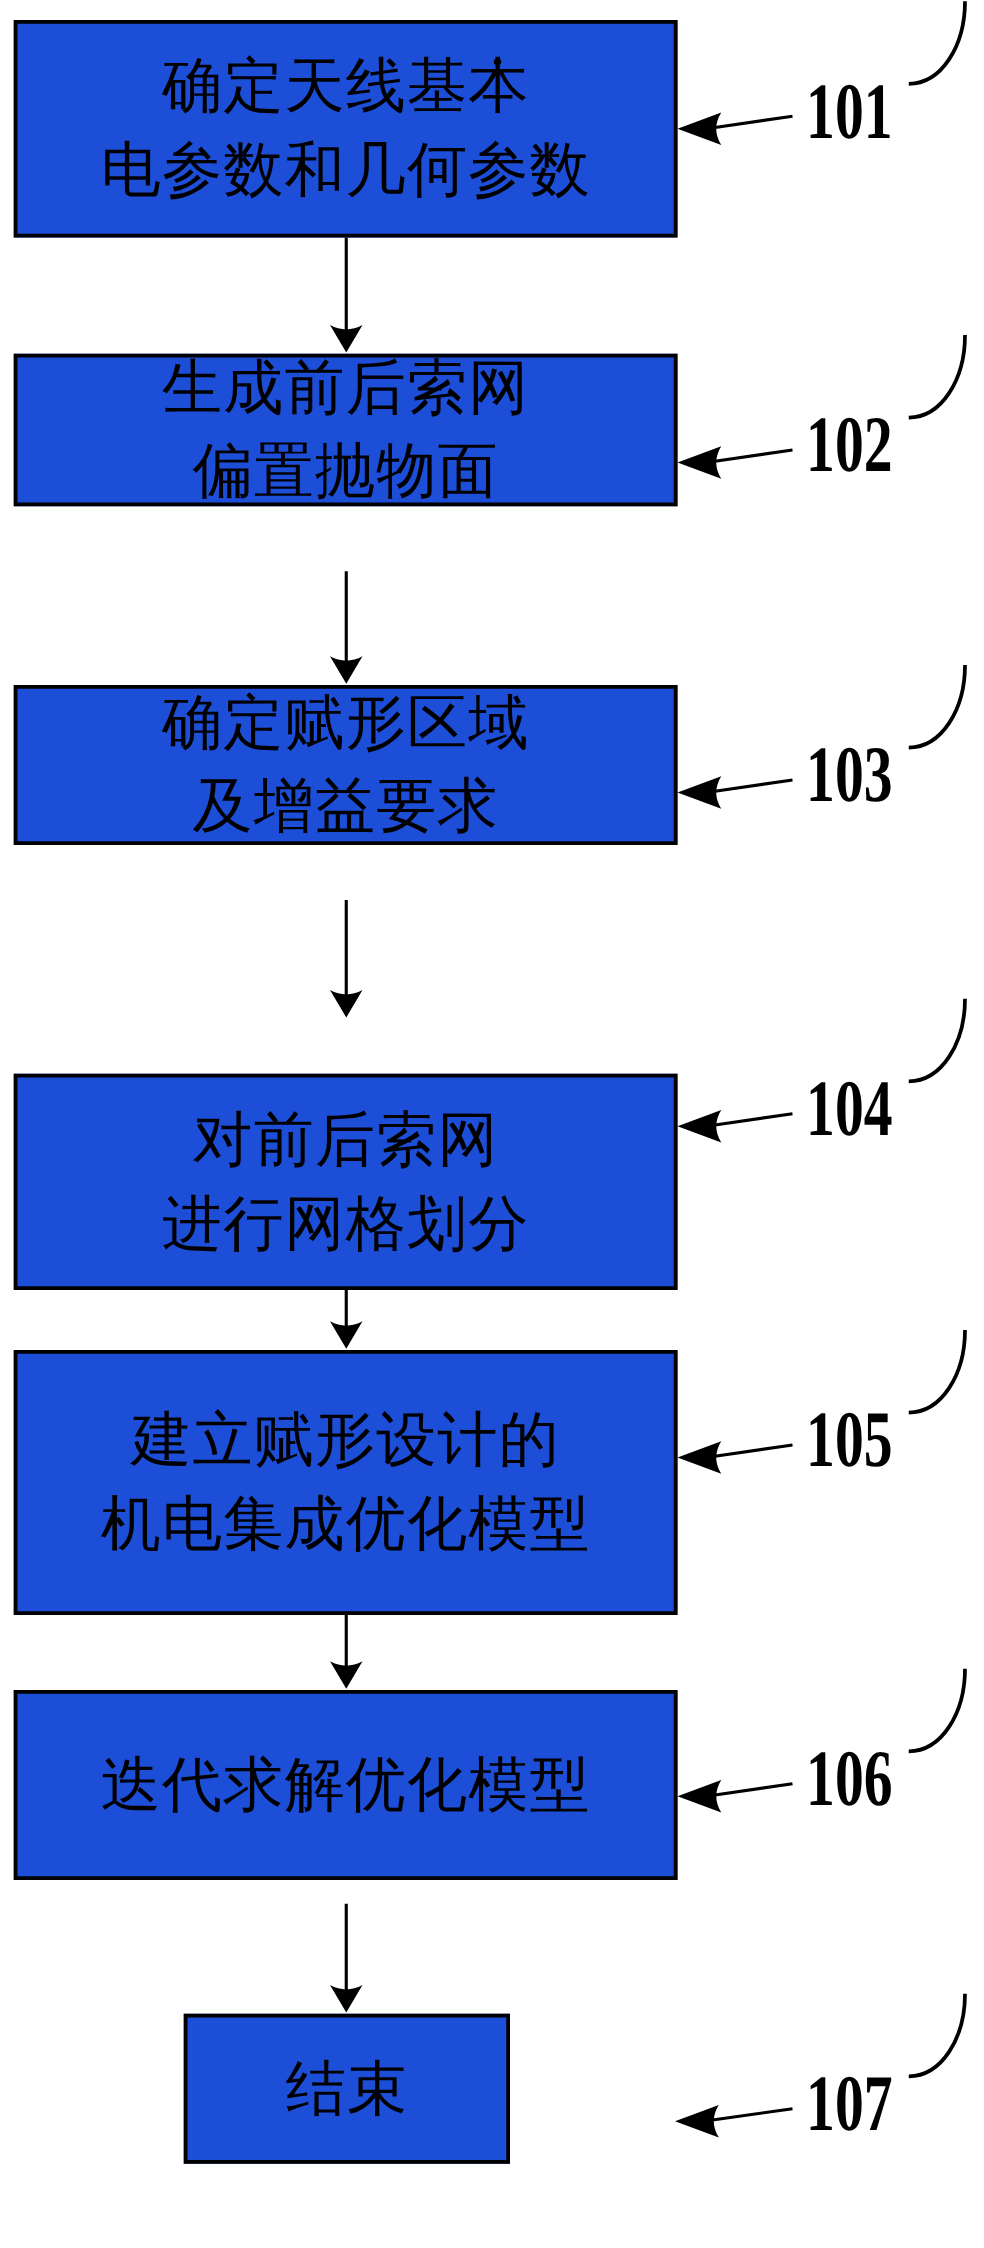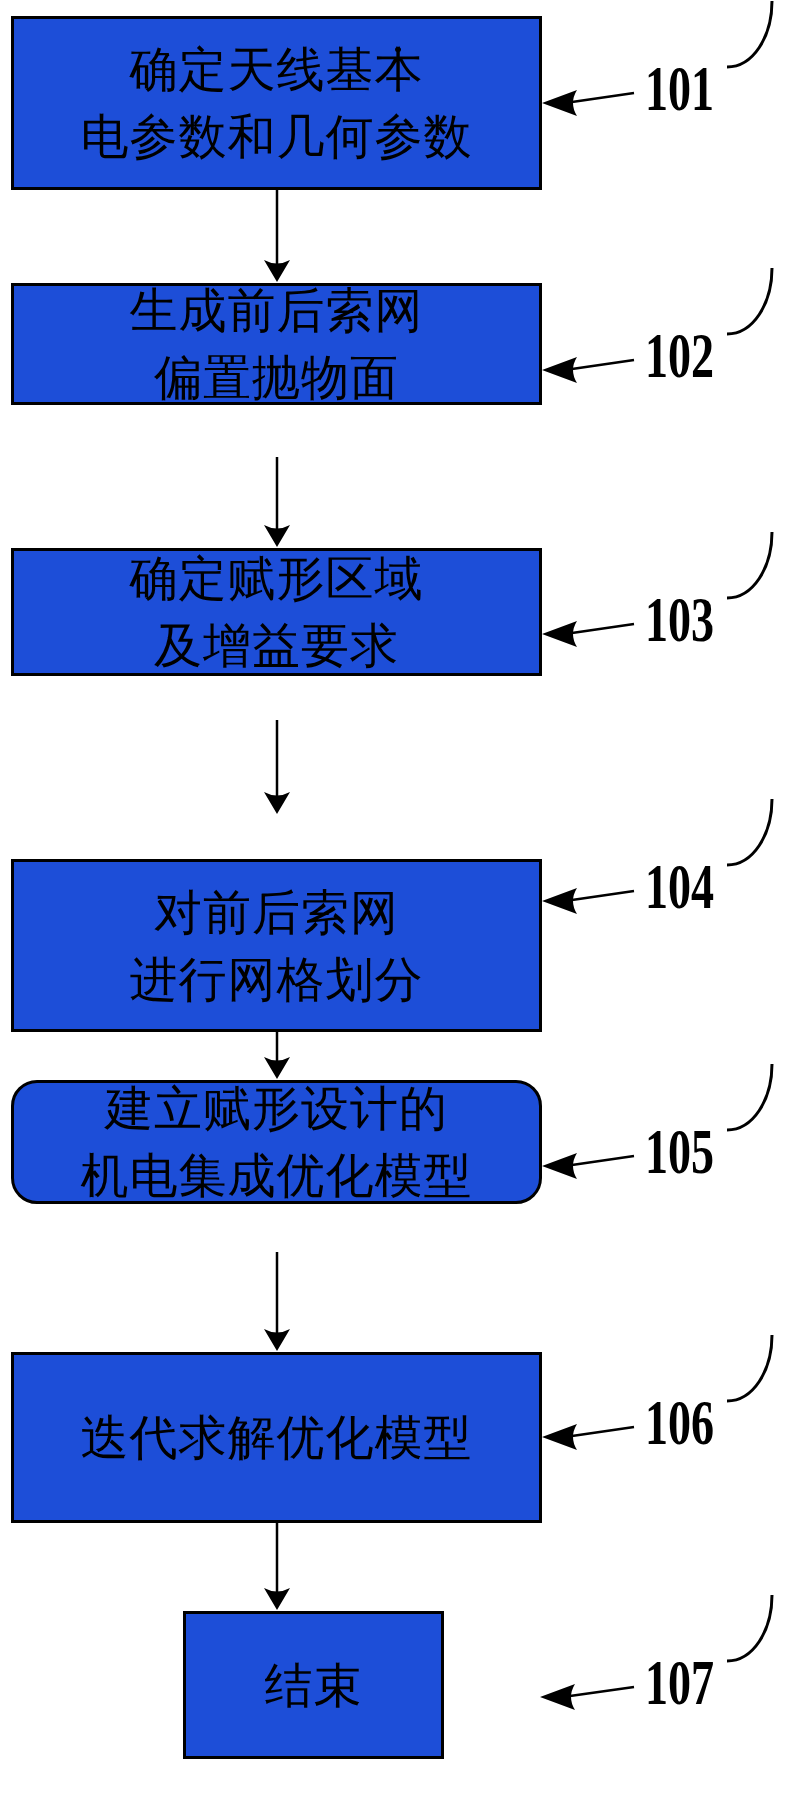--- a/index.html
+++ b/index.html
@@ -148,28 +148,28 @@
 偏置抛物面</span>
   </div>
   <div class="box" style="top:548px;height:128px;">
     <span class="txt">确定赋形区域
 及增益要求</span>
   </div>
   <div class="box" style="top:815px;height:173px;margin-top:44px;">
     <span class="txt">对前后索网
 进行网格划分</span>
   </div>
-  <div class="box" style="top:1080px;height:124px;border-radius:26px;">
+  <div class="box" style="top:1080px;height:212px;">
     <span class="txt">建立赋形设计的
 机电集成优化模型</span>
   </div>
-  <div class="box" style="top:1352px;height:171px;">
+  <div class="box" style="top:1352px;height:152px;">
     <span class="txt">迭代求解优化模型</span>
   </div>
-  <div class="box small" style="top:1611px;height:148px;margin-left:36px;">
+  <div class="box small" style="top:1611px;height:120px;">
     <span class="txt">结束</span>
   </div>
 
   <div class="ref" style="top:66px;">101</div>
   <div class="ref" style="top:333px;">102</div>
   <div class="ref" style="top:597px;">103</div>
   <div class="ref" style="top:864px;">104</div>
   <div class="ref" style="top:1129px;">105</div>
   <div class="ref" style="top:1400px;">106</div>
   <div class="ref" style="top:1660px;">107</div>

